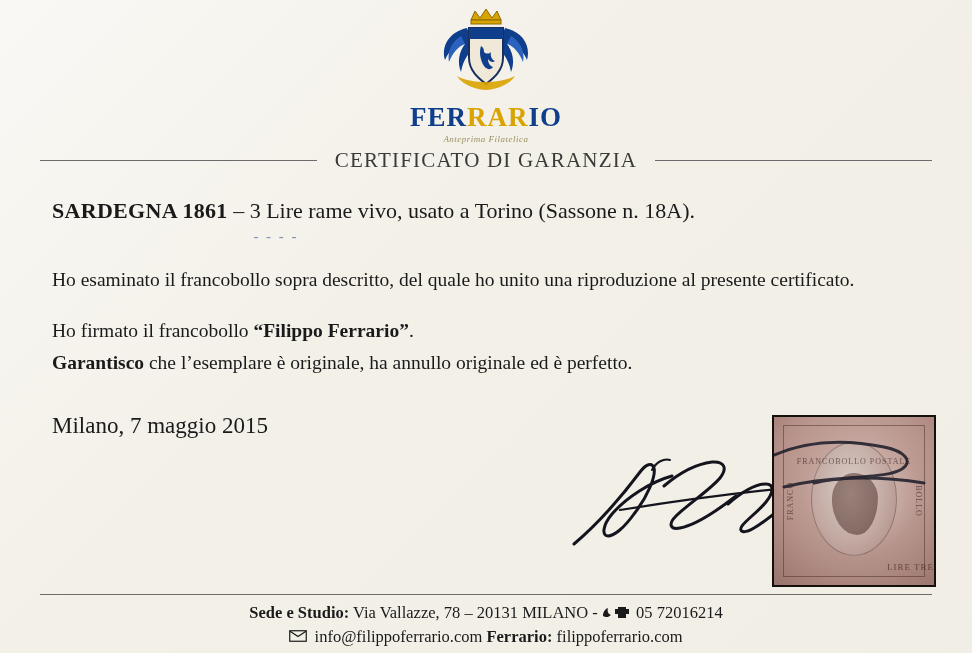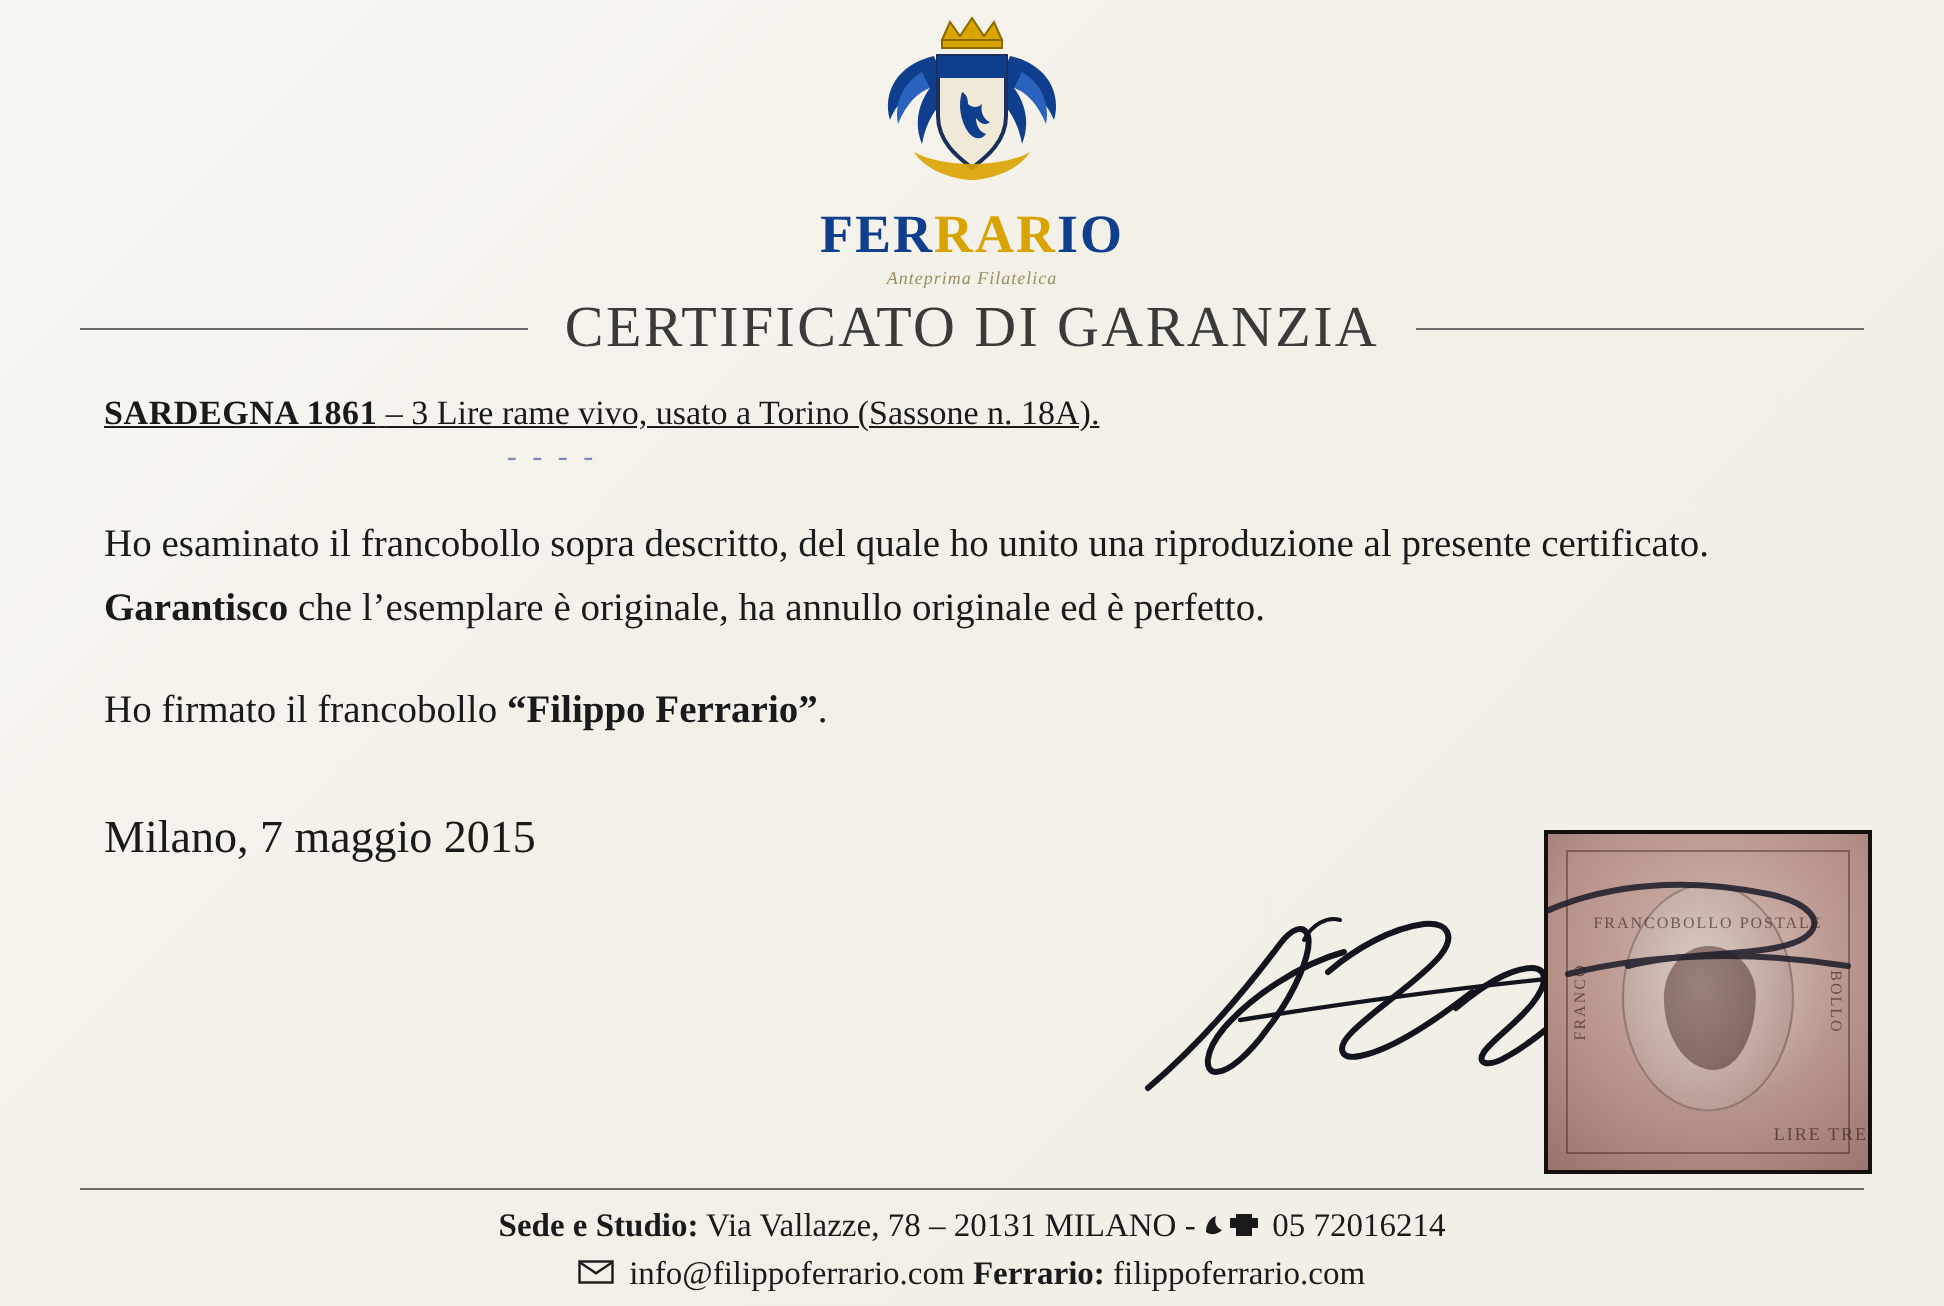--- a/index.html
+++ b/index.html
@@ -71,37 +71,36 @@
   }
   .title-rule {
     flex: 1 1 auto;
     height: 1px;
     background: #6b6b6b;
   }
   .title-rule.left { margin-left: 0; }
   .doc-title {
     flex: 0 0 auto;
     font-family: "Liberation Serif", serif;
-    font-size: 29px;
+    font-size: 21px;
     letter-spacing: 1.2px;
     color: #3a3a38;
     white-space: nowrap;
   }
 
   
   .body-area {
     position: absolute;
     top: 196px;
     left: 52px;
     right: 52px;
   }
   .line-subject {
-    font-size: 17px;
+    font-size: 22px;
     line-height: 1.35;
-    text-decoration: underline;
   }
   .line-subject .strong {
     font-weight: bold;
     letter-spacing: 0.3px;
   }
   .dashes {
     text-align: center;
     color: #7b8bb5;
     font-size: 15px;
     letter-spacing: 2px;
@@ -270,26 +269,26 @@
 
   <div class="body-area">
     <div class="line-subject">
       <span class="strong">SARDEGNA 1861</span>
       <span>– 3 Lire rame vivo, usato a Torino (Sassone n. 18A).</span>
     </div>
     <div class="dashes">- - - -</div>
 
     <div class="para">Ho esaminato il francobollo sopra descritto, del quale ho unito una riproduzione al presente certificato.</div>
 
+    <div class="para para-signed nojust">
+      <span>Ho firmato il francobollo </span><span class="bold">“Filippo Ferrario”</span><span>.</span>
+    </div>
+
     <div class="para para-guarantee nojust">
       <span class="bold">Garantisco</span><span> che l’esemplare è originale, ha annullo originale ed è perfetto.</span>
-    </div>
-
-    <div class="para para-signed nojust">
-      <span>Ho firmato il francobollo </span><span class="bold">“Filippo Ferrario”</span><span>.</span>
     </div>
 
     <div class="date-line">Milano, 7 maggio 2015</div>
   </div>
 
   <div class="signature">
     <svg width="330" height="110" viewBox="0 0 330 110" xmlns="http://www.w3.org/2000/svg">
       <g fill="none" stroke="#14141e" stroke-linecap="round" stroke-linejoin="round">
         <path d="M14 92 C40 70 62 44 80 20 C86 12 92 10 94 16 C96 24 88 44 74 62 C64 76 54 84 48 84 C42 84 42 74 52 62 C66 46 90 30 112 24" stroke-width="3"></path>
         <path d="M104 34 C118 22 136 12 152 10 C164 9 168 16 160 26 C150 38 128 52 116 64 C108 72 110 78 120 76 C136 73 158 58 176 44" stroke-width="3"></path>

